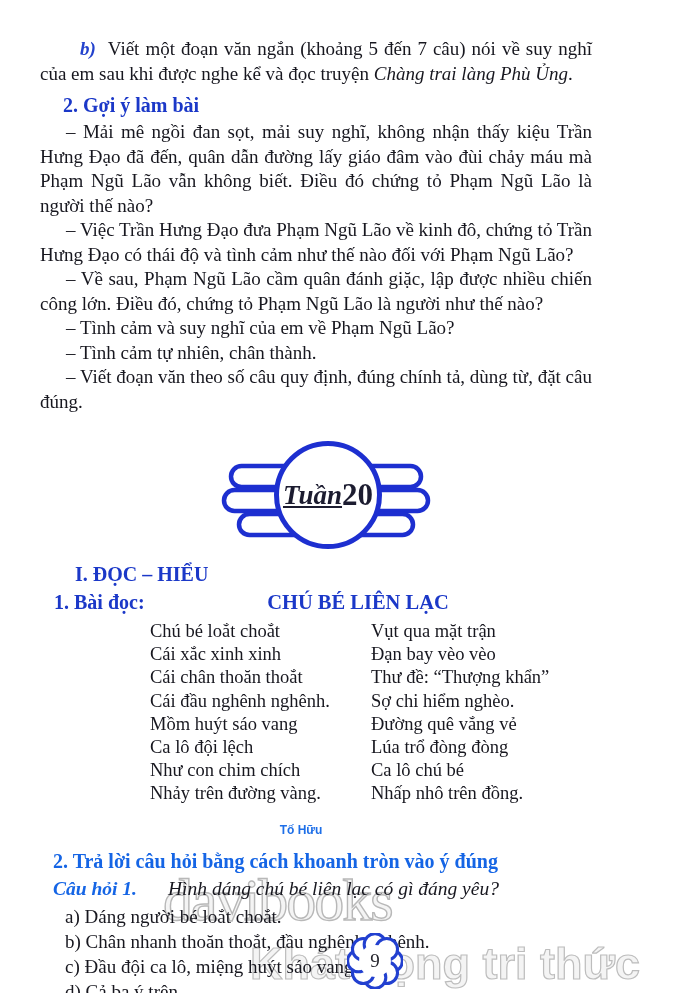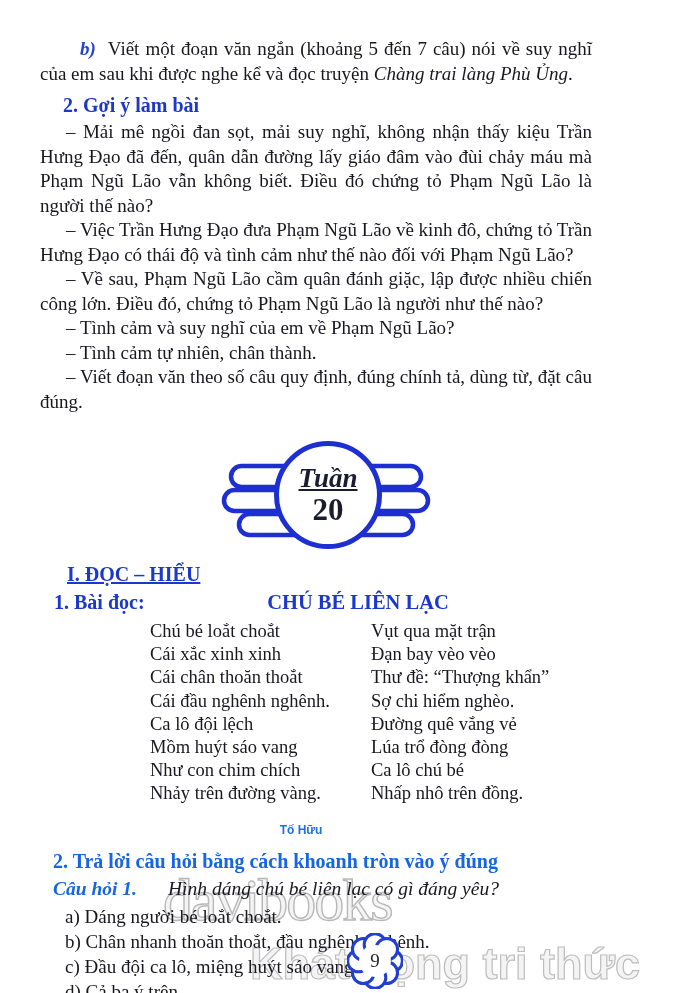--- a/index.html
+++ b/index.html
@@ -19,21 +19,21 @@
   .blue-label{color:#2342cd;font-style:italic;font-weight:bold;padding-right:12px;}
   
   .h-dark{color:#1b38c8;font-weight:bold;font-size:20px;line-height:25px;margin:7px 0 2px 23px;}
   .h-bright{color:#1565e5;font-weight:bold;font-size:20px;line-height:26px;margin:11px 0 0 13px;}
   
   .badge{position:relative;width:210px;height:110px;margin:26px auto 12px auto;transform:translateX(10px);}
   .badge svg.wings{position:absolute;left:0;top:0;}
   .badge-circle{
     position:absolute;left:53px;top:1px;width:98px;height:98px;background:#fff;
     border:5px solid #1d2fd0;border-radius:50%;
-    display:flex;flex-direction:column;align-items:center;justify-content:center;
+    display:flex;flex-direction:row;align-items:center;justify-content:center;
   }
   .week-label{font-style:italic;font-weight:bold;font-size:27px;line-height:30px;text-decoration:underline;color:#1c1c30;}
   .week-number{font-weight:bold;font-size:31px;line-height:34px;color:#1c1c30;}
   
   .reading-row{position:relative;margin:4px 0 2px 14px;height:26px;}
   .reading-label{color:#1b38c8;font-weight:bold;font-size:20px;}
   .poem-title{position:absolute;left:56.5%;transform:translateX(-50%);top:0;color:#1b38c8;font-weight:bold;font-size:20.5px;white-space:nowrap;}
   .poem{display:flex;margin-left:110px;margin-top:3px;}
   .poem-col{width:278px;}
   .poem-line{font-size:18.5px;line-height:23.2px;white-space:nowrap;}
@@ -88,35 +88,35 @@
         <rect x="123" y="50" width="84" height="21" rx="10.5"></rect>
         <rect x="122" y="74" width="70" height="21" rx="10.5"></rect>
       </g>
     </svg>
     <div class="badge-circle">
       <span class="week-label">Tuần</span>
       <span class="week-number">20</span>
     </div>
   </div>
 
-  <h3 class="h-dark" style="margin-left:27px;text-decoration:underline;">I. ĐỌC – HIỂU</h3>
+  <h3 class="h-dark" style="margin-left:35px;">I. ĐỌC – HIỂU</h3>
 
   <div class="reading-row">
     <span class="reading-label">1. Bài đọc:</span>
     <span class="poem-title">CHÚ BÉ LIÊN LẠC</span>
   </div>
 
   <div class="poem">
     <div class="poem-col">
       <div class="poem-line">Chú bé loắt choắt</div>
       <div class="poem-line">Cái xắc xinh xinh</div>
       <div class="poem-line">Cái chân thoăn thoắt</div>
       <div class="poem-line">Cái đầu nghênh nghênh.</div>
+      <div class="poem-line">Mồm huýt sáo vang</div>
       <div class="poem-line">Ca lô đội lệch</div>
-      <div class="poem-line">Mồm huýt sáo vang</div>
       <div class="poem-line">Như con chim chích</div>
       <div class="poem-line">Nhảy trên đường vàng.</div>
     </div>
     <div class="poem-col">
       <div class="poem-line">Vụt qua mặt trận</div>
       <div class="poem-line">Đạn bay vèo vèo</div>
       <div class="poem-line">Thư đề: “Thượng khẩn”</div>
       <div class="poem-line">Sợ chi hiểm nghèo.</div>
       <div class="poem-line">Đường quê vắng vẻ</div>
       <div class="poem-line">Lúa trổ đòng đòng</div>

